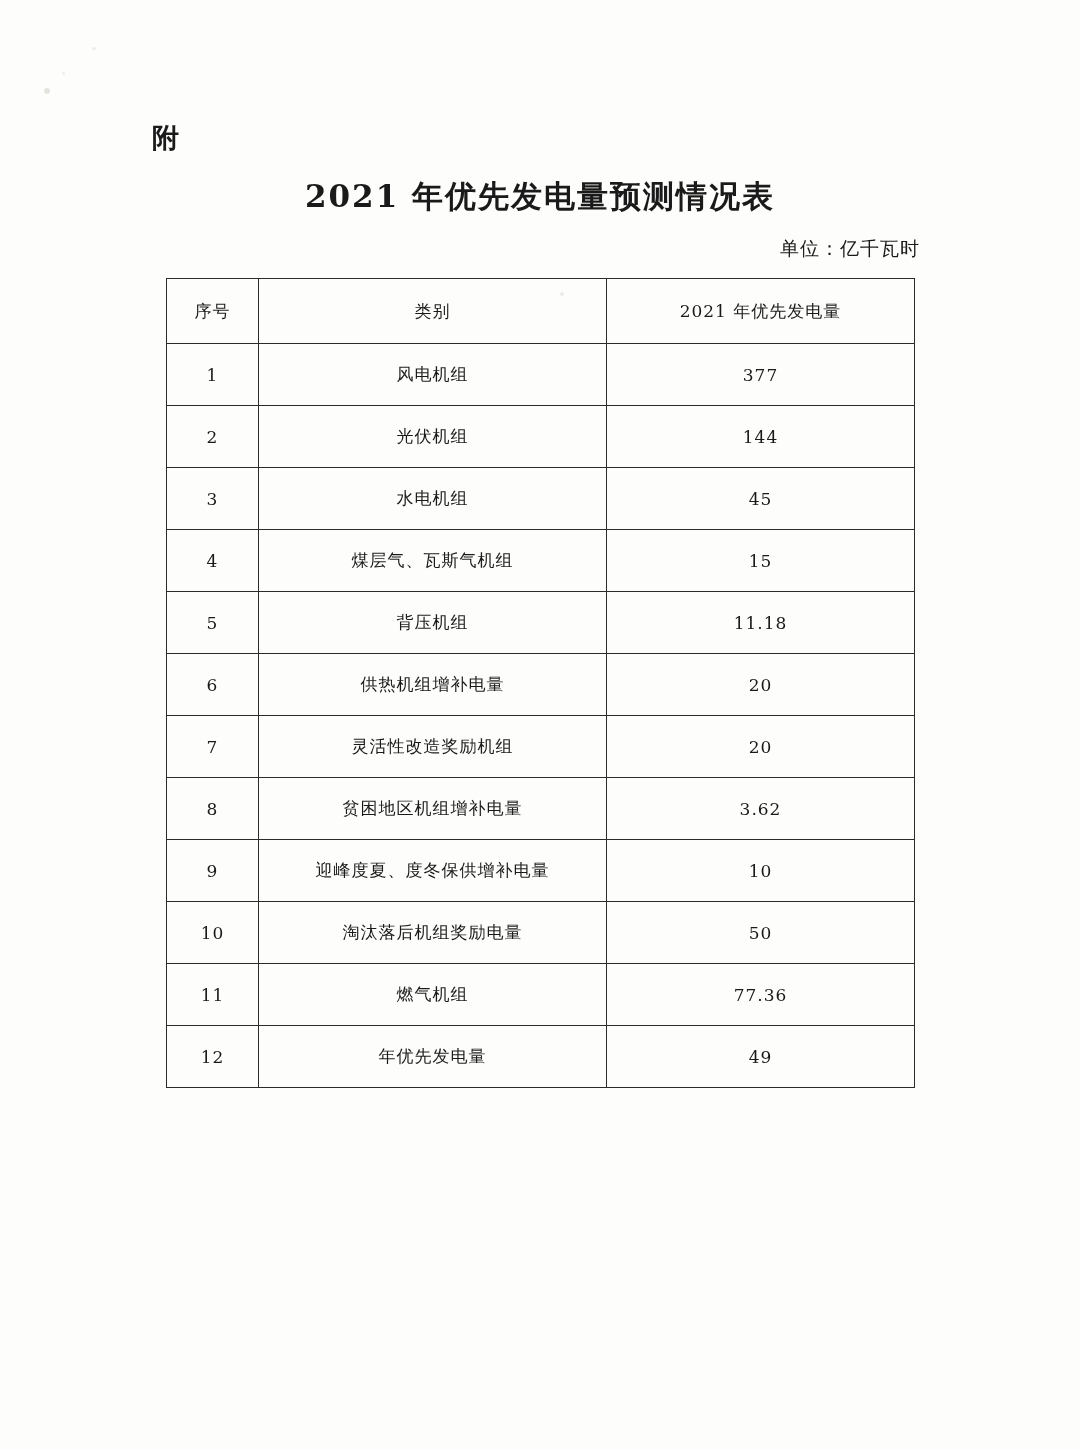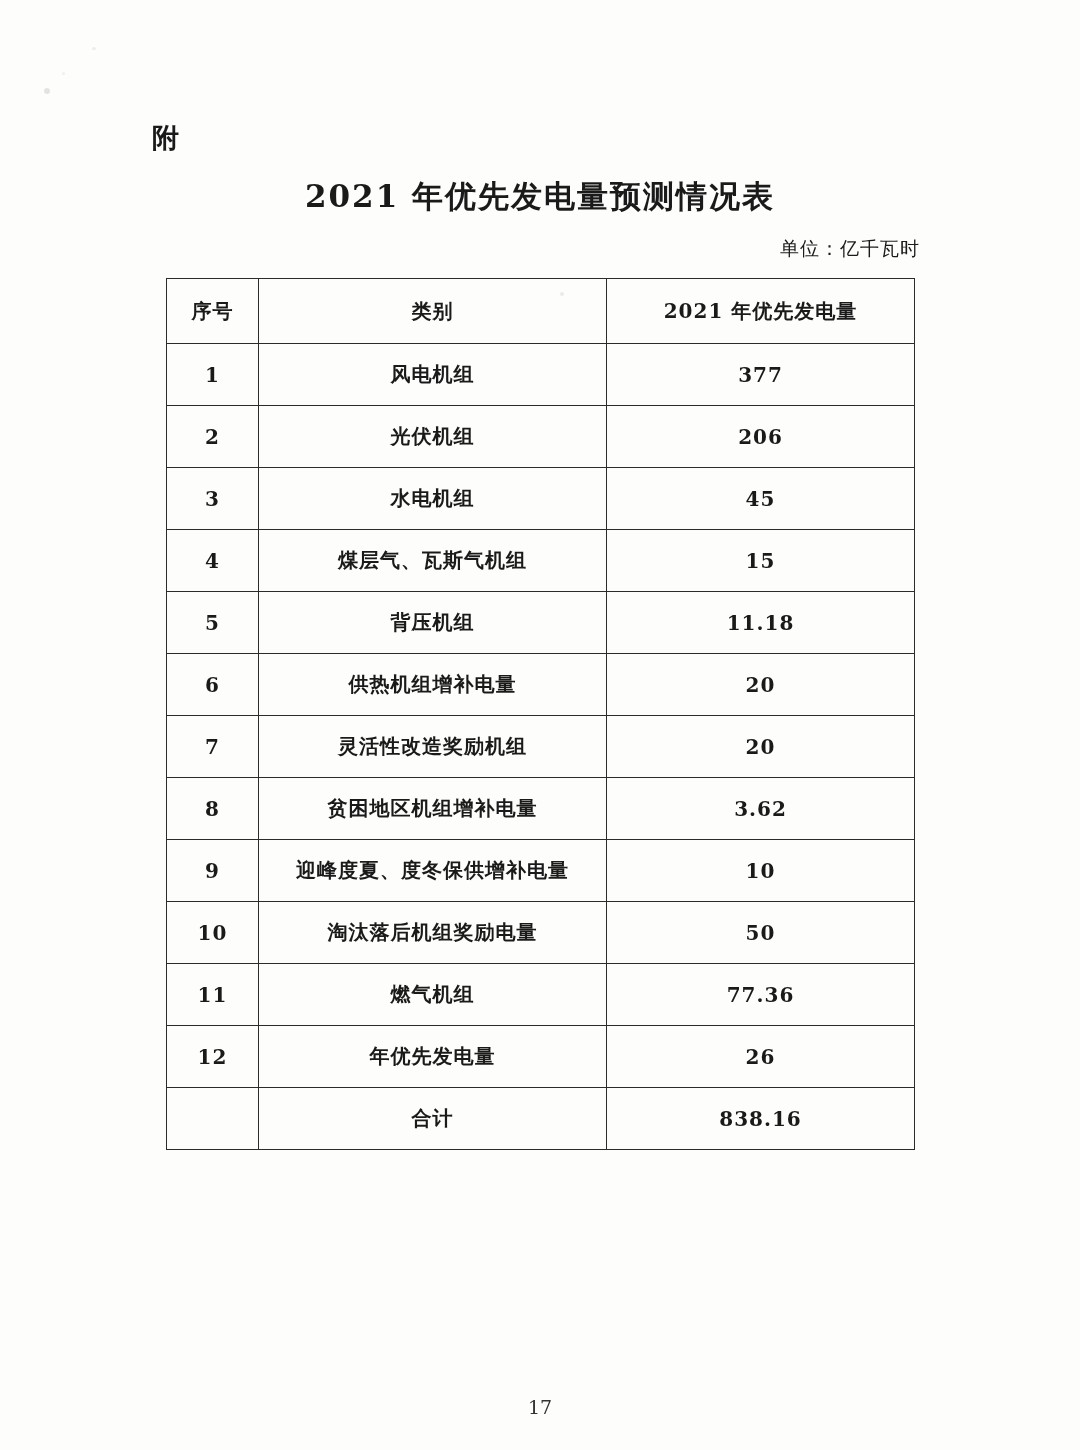--- a/index.html
+++ b/index.html
@@ -63,22 +63,22 @@
     left: 166px;
     top: 278px;
     width: 748px;
     border-collapse: collapse;
     table-layout: fixed;
   }
   table.data td, table.data th {
     border: 1.4px solid #2b2b2b;
     text-align: center;
     vertical-align: middle;
-    font-weight: 700;
-    font-size: 20px;
+    font-weight: 400;
+    font-size: 17px;
     height: 61px;
     padding: 0;
     letter-spacing: 1px;
   }
   table.data th {
     height: 64px;
   }
   col.c-idx { width: 92px; }
   col.c-cat { width: 348px; }
   col.c-val { width: 308px; }
@@ -129,21 +129,21 @@
     </thead>
     <tbody>
       <tr>
         <td>1</td>
         <td>风电机组</td>
         <td class="val-num">377</td>
       </tr>
       <tr>
         <td>2</td>
         <td>光伏机组</td>
-        <td class="val-num">206</td>
+        <td class="val-num">144</td>
       </tr>
       <tr>
         <td>3</td>
         <td>水电机组</td>
         <td class="val-num">45</td>
       </tr>
       <tr>
         <td>4</td>
         <td>煤层气、瓦斯气机组</td>
         <td class="val-num">15</td>
@@ -179,25 +179,19 @@
         <td class="val-num">50</td>
       </tr>
       <tr>
         <td>11</td>
         <td>燃气机组</td>
         <td class="val-num">77.36</td>
       </tr>
       <tr>
         <td>12</td>
         <td>年优先发电量</td>
-        <td class="val-num">26</td>
-      </tr>
-      <tr>
-        <td></td>
-        <td>合计</td>
-        <td class="val-num">838.16</td>
+        <td class="val-num">49</td>
       </tr>
     </tbody>
   </table>
 
-  <div class="page-number">17</div>
 
 </div>
 
 </body></html>

